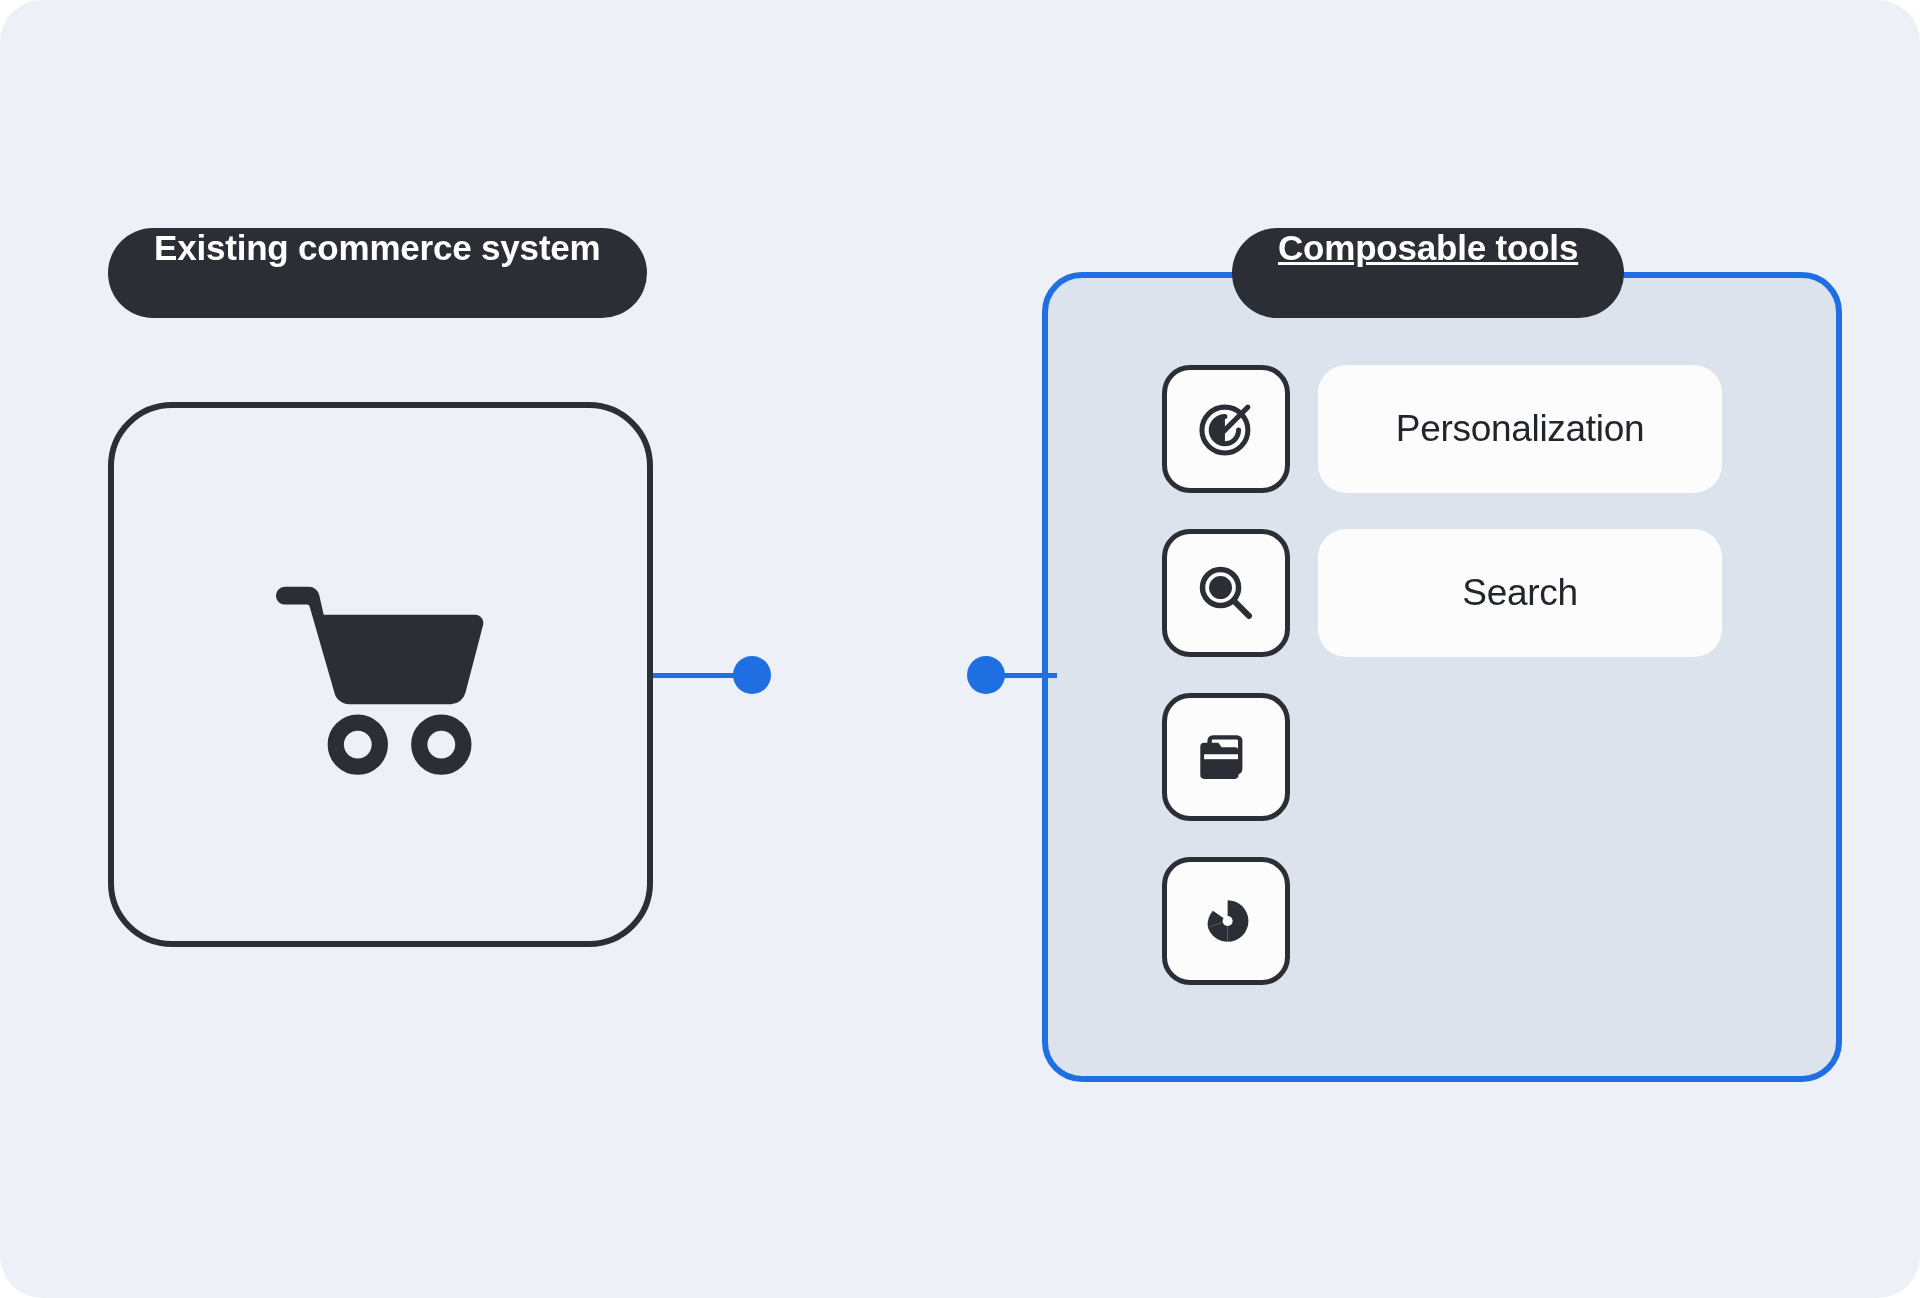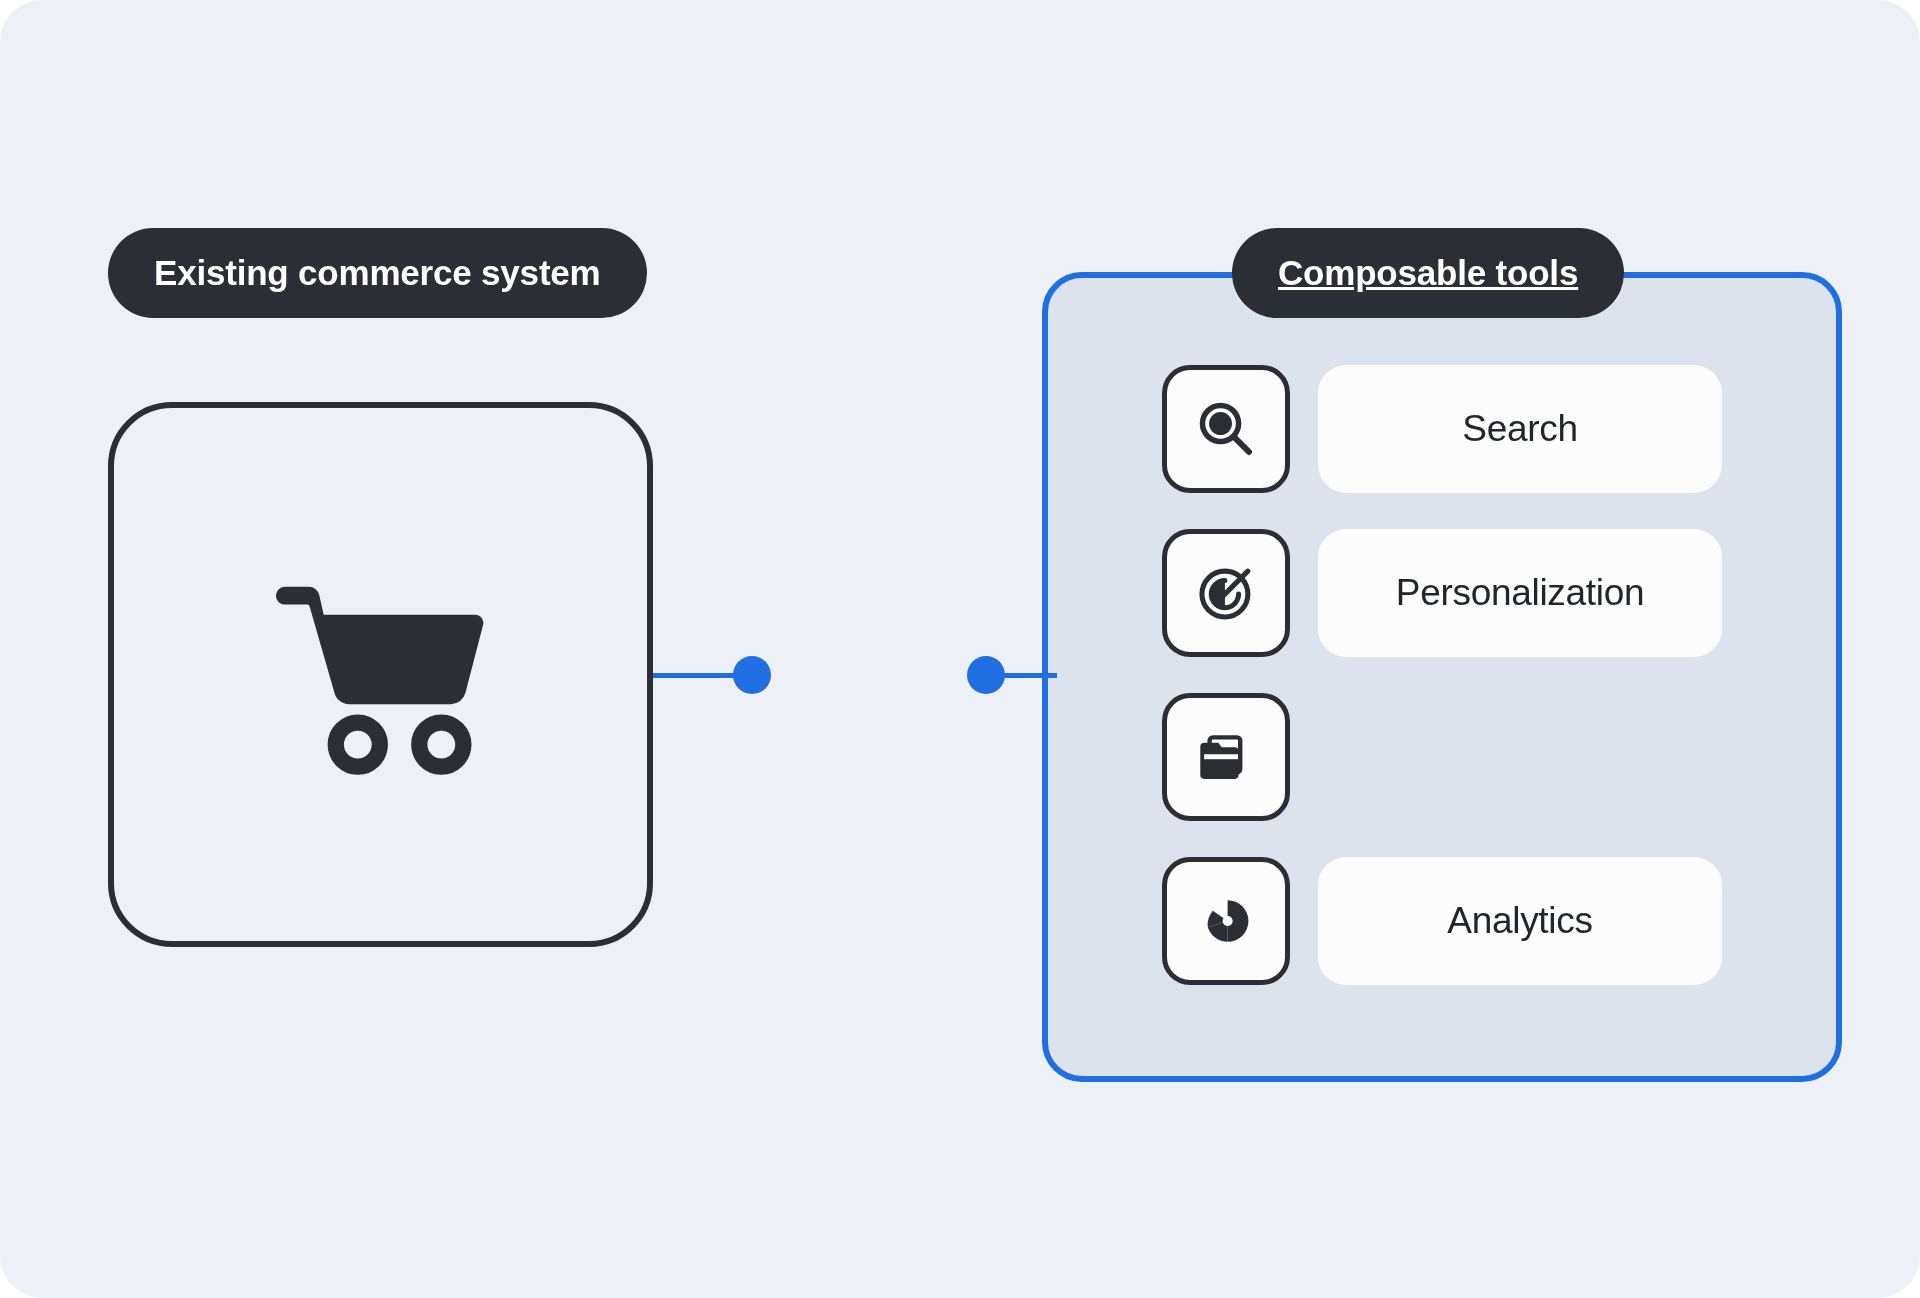--- a/index.html
+++ b/index.html
@@ -31,21 +31,20 @@
     height: 1298px;
     background: #edf1f7;
     border-radius: 42px;
     overflow: hidden;
   }
 
   
   .label-pill {
     position: absolute;
     display: flex;
-    align-items: center;
     justify-content: center;
     background: #2b2e34;
     color: #ffffff;
     border-radius: 100px;
     font-weight: 700;
     letter-spacing: -0.2px;
     white-space: nowrap;
   }
   #pill-left {
     left: 108px;
@@ -214,64 +213,61 @@
 
     <div class="label-pill" id="pill-right">
       <span>Composable tools</span>
     </div>
 
     <div id="tools-list">
 
       <div class="tool-row">
         <div class="tool-icon-tile">
           <svg viewBox="0 0 64 64">
-            <circle cx="27" cy="27" r="16.5" fill="none" stroke="#2b2e34" stroke-width="5"></circle>
-            <circle cx="27" cy="27" r="10.5" fill="#2b2e34"></circle>
-            <line x1="39.5" y1="39.5" x2="53" y2="53" stroke="#2b2e34" stroke-width="5.5" stroke-linecap="round"></line>
-          </svg>
-        </div>
-        <div class="tool-card">
-          <span class="tool-card-label">Search</span>
-        </div>
-      </div>
-
-      <div class="tool-row">
-        <div class="tool-icon-tile">
-          <svg viewBox="0 0 64 64">
             <circle cx="31" cy="33" r="21" fill="none" stroke="#2b2e34" stroke-width="4.6"></circle>
             <path d="M31 20.5 a12.5 12.5 0 1 0 12.5 12.5" fill="none" stroke="#2b2e34" stroke-width="4.6" stroke-linecap="round"></path>
             <path d="M31 33 L31 20.5 A12.5 12.5 0 0 0 18.5 33 Z" fill="#2b2e34"></path>
             <path d="M31 33 L18.5 33 A12.5 12.5 0 0 0 31 45.5 Z" fill="#2b2e34"></path>
             <line x1="28" y1="36" x2="52" y2="12" stroke="#2b2e34" stroke-width="4.6" stroke-linecap="round"></line>
           </svg>
         </div>
         <div class="tool-card">
           <span class="tool-card-label">Personalization</span>
         </div>
       </div>
 
       <div class="tool-row">
         <div class="tool-icon-tile">
           <svg viewBox="0 0 64 64">
+            <circle cx="27" cy="27" r="16.5" fill="none" stroke="#2b2e34" stroke-width="5"></circle>
+            <circle cx="27" cy="27" r="10.5" fill="#2b2e34"></circle>
+            <line x1="39.5" y1="39.5" x2="53" y2="53" stroke="#2b2e34" stroke-width="5.5" stroke-linecap="round"></line>
+          </svg>
+        </div>
+        <div class="tool-card">
+          <span class="tool-card-label">Search</span>
+        </div>
+      </div>
+
+      <div class="tool-row">
+        <div class="tool-icon-tile">
+          <svg viewBox="0 0 64 64">
             <path d="M20 14 h22 a3 3 0 0 1 3 3 v26 a3 3 0 0 1 -3 3 h-22 a3 3 0 0 1 -3 -3 v-26 a3 3 0 0 1 3 -3 z" fill="none" stroke="#2b2e34" stroke-width="4"></path>
             <path d="M12 19 h13 l3 4 h12 a3.5 3.5 0 0 1 3.5 3.5 v22 a3.5 3.5 0 0 1 -3.5 3.5 h-28 a3.5 3.5 0 0 1 -3.5 -3.5 v-26 a3.5 3.5 0 0 1 3.5 -3.5 z" fill="#2b2e34"></path>
             <rect x="12" y="29.5" width="31" height="4.5" fill="#ffffff"></rect>
           </svg>
         </div>
       </div>
 
       <div class="tool-row">
         <div class="tool-icon-tile">
           <svg viewBox="0 0 64 64">
             <path d="M33.5 13 A19 19 0 0 1 33.5 51 L33.5 32 Z" fill="#2b2e34"></path>
             <path d="M33.5 51 A19 19 0 0 1 15.4 37.8 L33.5 32 Z" fill="#2b2e34"></path>
             <path d="M15.4 37.8 A19 19 0 0 1 20 22.6 L33.5 32 Z" fill="#2b2e34"></path>
             <circle cx="33.5" cy="32" r="4.6" fill="#ffffff"></circle>
           </svg>
         </div>
-        <div class="tool-card">
-          <span class="tool-card-label">Analytics</span>
-        </div>
       </div>
 
     </div>
   </div>
 </div>
 
 </body></html>

